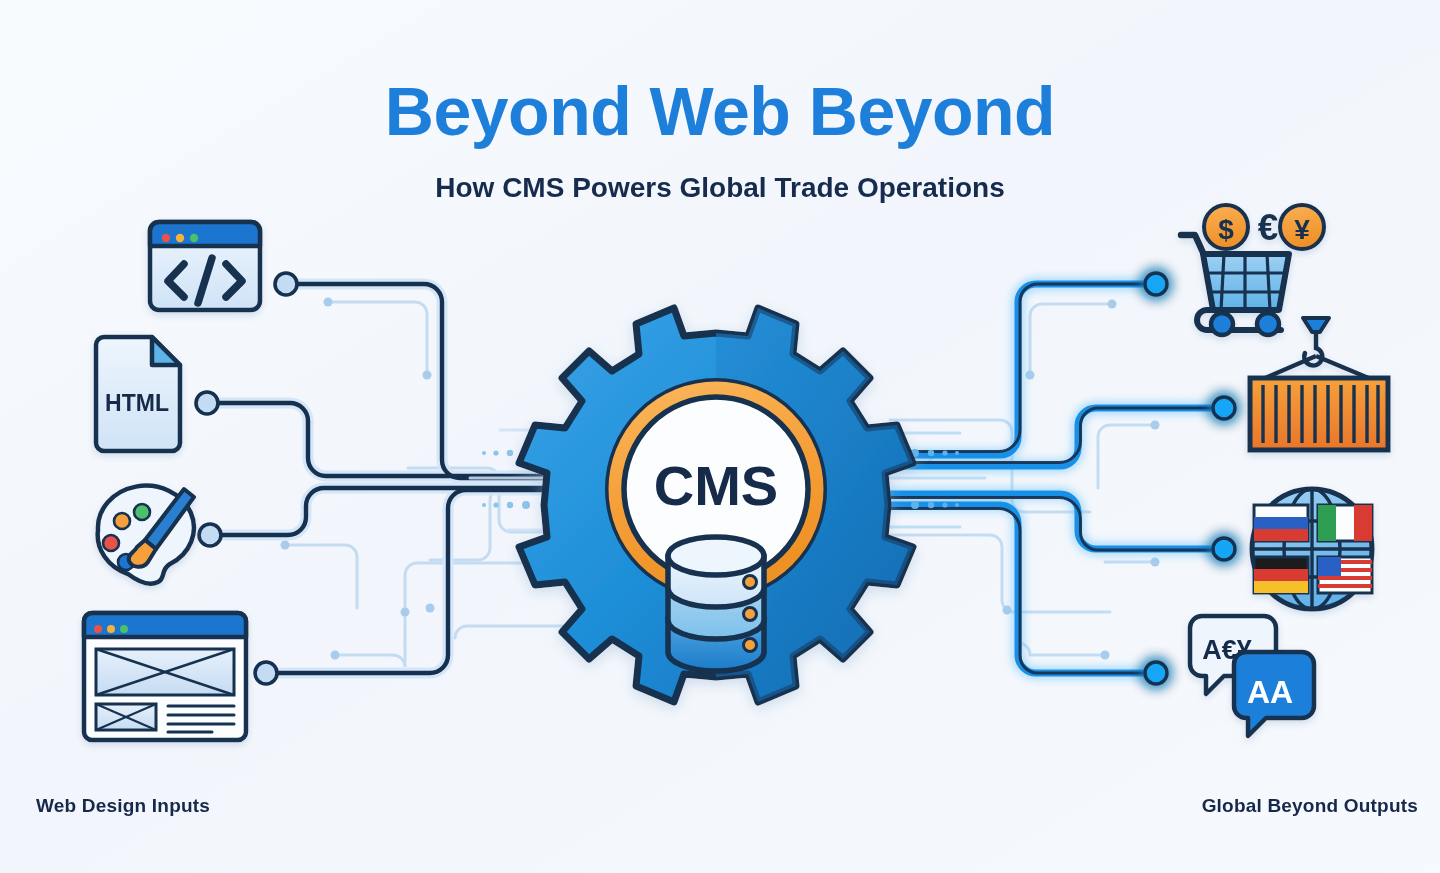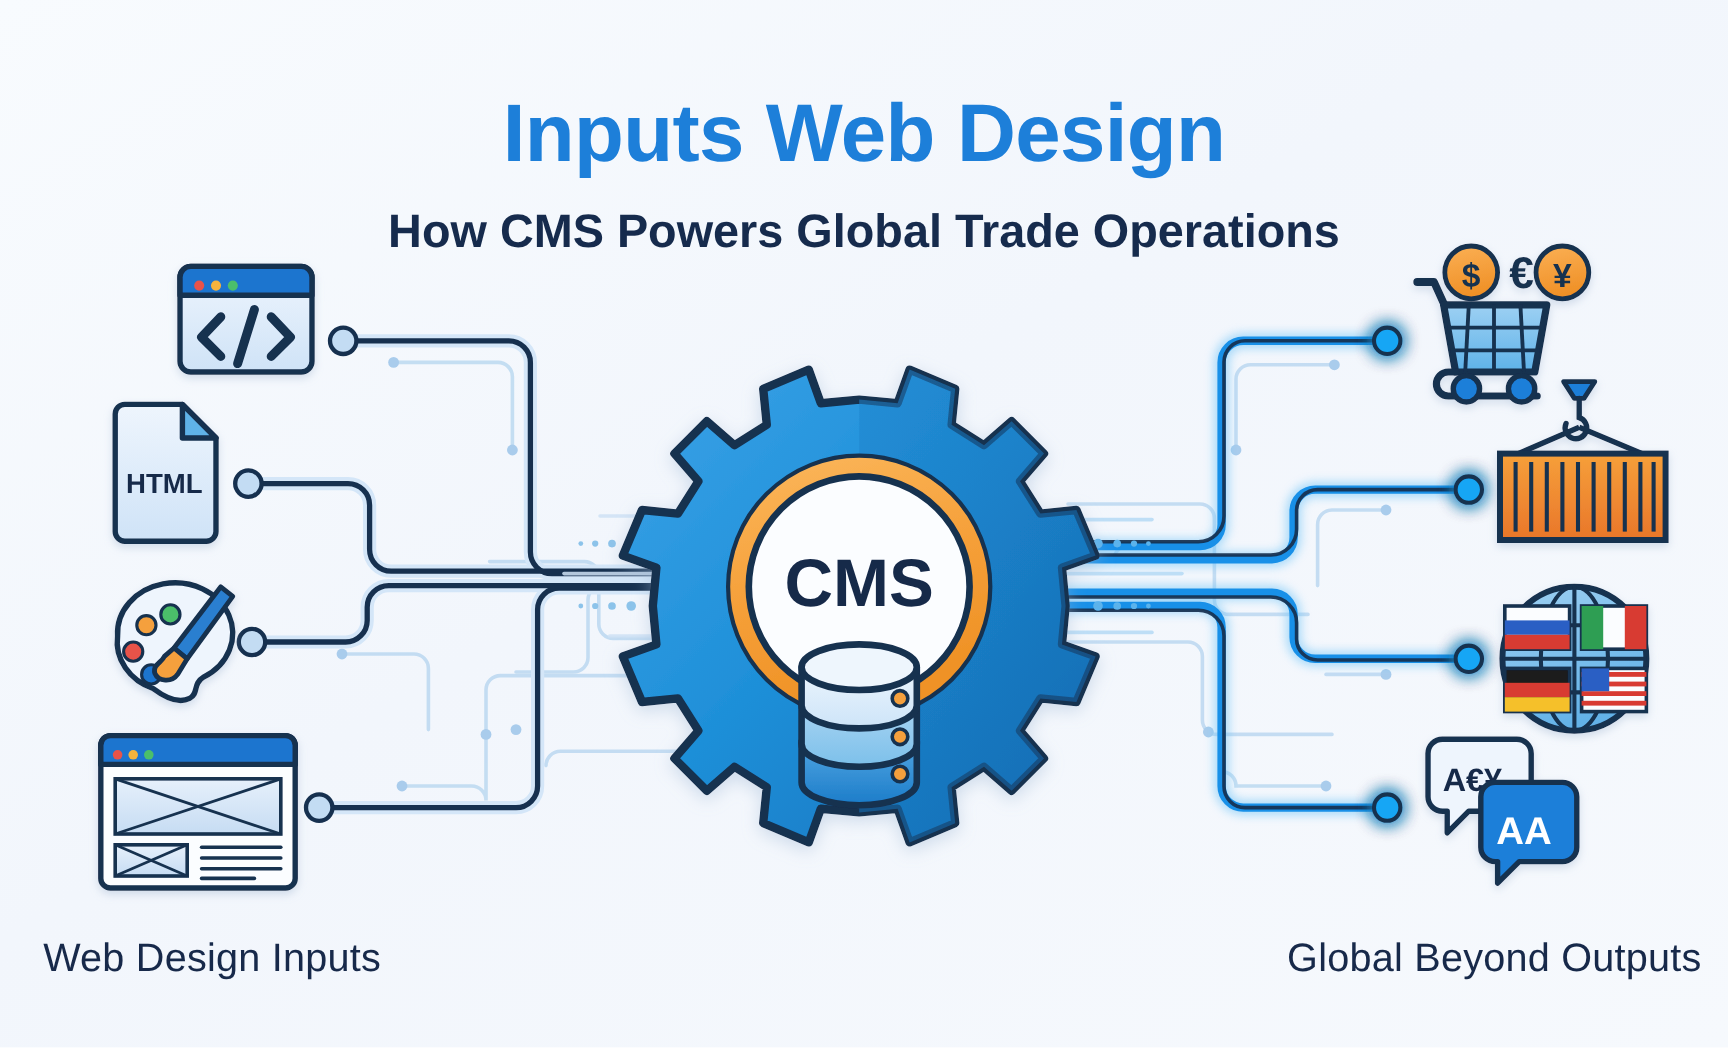--- a/index.html
+++ b/index.html
@@ -33,30 +33,30 @@
     font-weight: bold;
     letter-spacing: -0.5px;
     color: #1d7fd9;
     font-family: "Liberation Sans", sans-serif;
   }
   .txt-subtitle {
     position: absolute;
     left: 0; right: 0;
     top: 172px;
     text-align: center;
-    font-size: 39px;
+    font-size: 28px;
     font-weight: 600;
     color: #162b4d;
     font-family: "Liberation Sans", sans-serif;
   }
   .txt-footer {
     position: absolute;
     bottom: 56px;
-    font-size: 33px;
-    font-weight: normal;
+    font-size: 19px;
+    font-weight: bold;
     color: #17294a;
     font-family: "Liberation Sans", sans-serif;
     letter-spacing: 0.2px;
   }
   .txt-footer.left  { left: 36px; }
   .txt-footer.right { right: 22px; }
   svg { display: block; }
   text { font-family: "Liberation Sans", sans-serif; }
 </style>
 </head>
@@ -440,18 +440,18 @@
         <path d="M1190,628 a12,12 0 0 1 12,-12 h62 a12,12 0 0 1 12,12 v36 a12,12 0 0 1 -12,12 h-40 l-18,18 v-18 h-4 a12,12 0 0 1 -12,-12 Z" fill="#eef5fd" stroke="#16304f" stroke-width="4.5" stroke-linejoin="round"></path>
         <text x="1227" y="659" text-anchor="middle" font-size="27" font-weight="bold" fill="#17294a">A€¥</text>
       </g>
       <g>
         <path d="M1234,664 a12,12 0 0 1 12,-12 h56 a12,12 0 0 1 12,12 v42 a12,12 0 0 1 -12,12 h-36 l-18,18 v-18 h-2 a12,12 0 0 1 -12,-12 Z" fill="#1d7fd9" stroke="#16304f" stroke-width="4.5" stroke-linejoin="round"></path>
         <text x="1270" y="703" text-anchor="middle" font-size="32" font-weight="bold" fill="#ffffff">AA</text>
       </g>
     </g>
   </svg>
 
-  <div class="txt-title">Inputs Web Design</div>
+  <div class="txt-title">Beyond Web Beyond</div>
   <div class="txt-subtitle">How CMS Powers Global Trade Operations</div>
   <div class="txt-footer left">Web Design Inputs</div>
   <div class="txt-footer right">Global Beyond Outputs</div>
 
 </div>
 
 </body></html>

